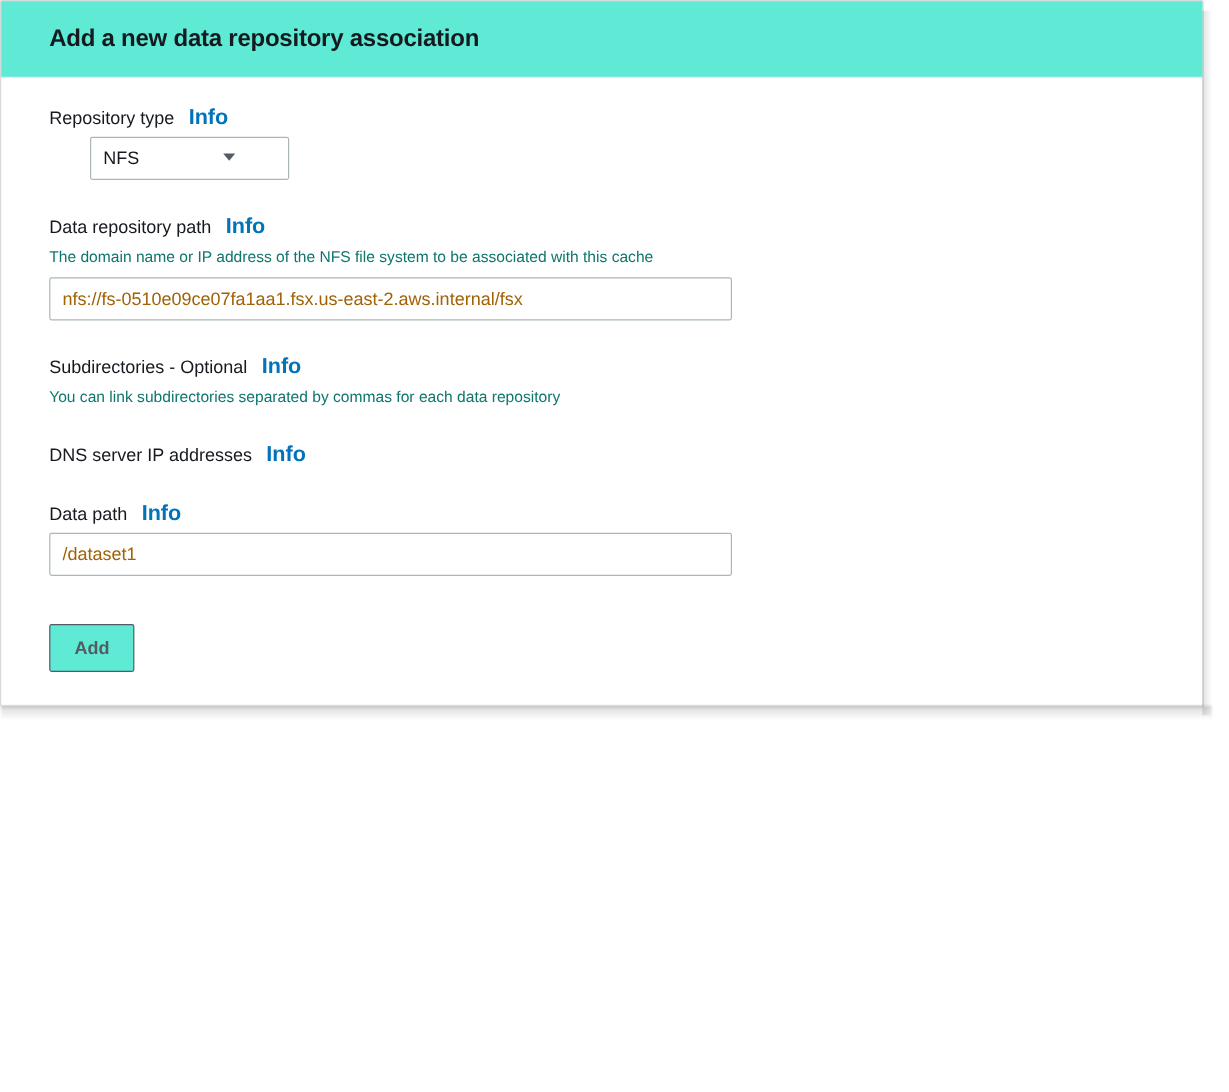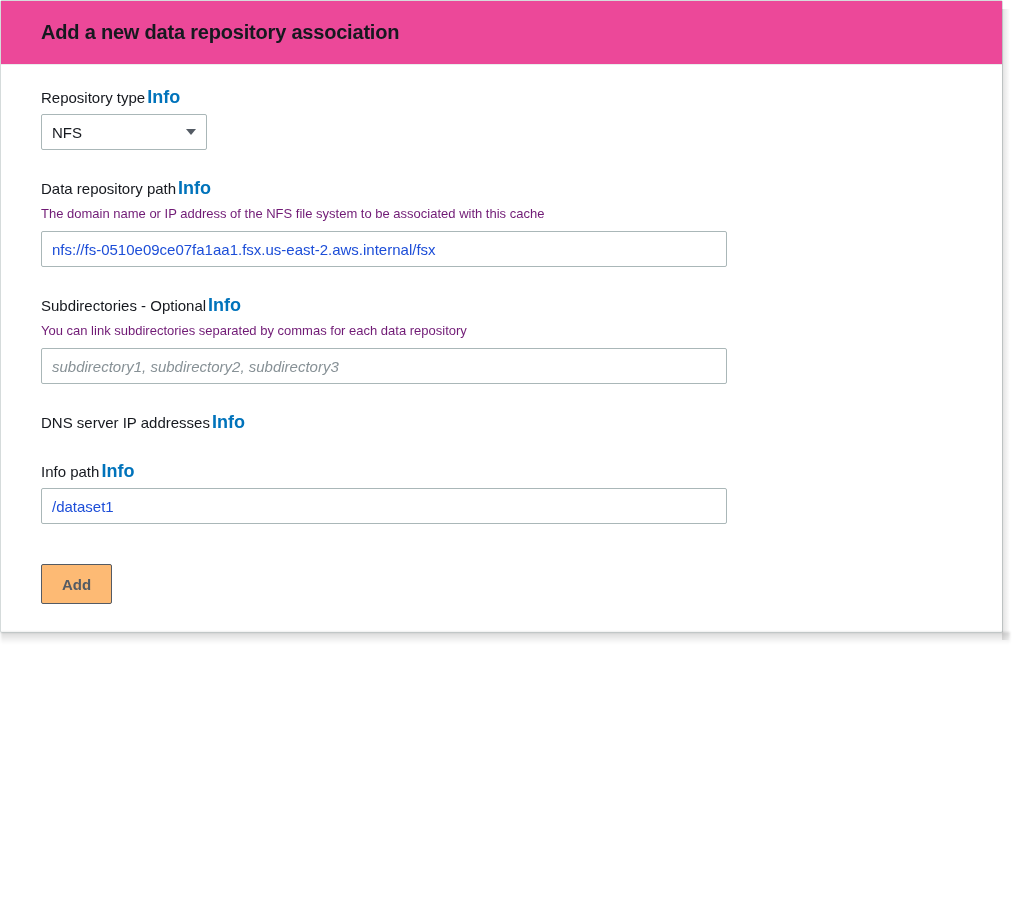--- a/index.html
+++ b/index.html
@@ -20,112 +20,113 @@
       border-radius: 2px;
       background: #fff;
       margin: 0 12px 0 0;
       box-shadow: 0 1px 1px rgba(0,0,0,0.05);
       position: relative;
       width: 1003px;
     }
     .header-section {
       padding: 20px 40px 20px 40px;
       border-bottom: 1px solid #eaeded;
-      background: #ec4899;
+      background: #5eead4;
     }
     .header-title {
       font-size: 20px;
       font-weight: 700;
       color: #16191f;
       letter-spacing: -0.2px;
     }
     .body-section {
       padding: 22px 40px 28px 40px;
     }
     .field-group {
       margin-bottom: 28px;
     }
     .field-group:last-of-type {
       margin-bottom: 0;
     }
     .label-row {
       display: flex;
       align-items: baseline;
-      gap: 2px;
+      gap: 12px;
       margin-bottom: 6px;
     }
     .field-label {
       font-size: 15px;
       font-weight: 400;
       color: #16191f;
     }
     .info-link {
       font-size: 18px;
       font-weight: 700;
       color: #0073bb;
       cursor: pointer;
       text-decoration: none;
     }
     .help-text {
       font-size: 13px;
-      color: #701a75;
+      color: #0f766e;
       margin-bottom: 8px;
       line-height: 1.4;
     }
     .select-wrap {
       position: relative;
       display: inline-block;
       width: 166px;
     }
     .select-input {
       width: 100%;
       height: 36px;
       padding: 6px 30px 6px 10px;
       font-size: 15px;
       color: #16191f;
       border: 1px solid #aab7b8;
       border-radius: 2px;
       background: #fff;
       appearance: none;
       -webkit-appearance: none;
       cursor: pointer;
+      margin-left: 34px;
     }
     .select-caret {
       position: absolute;
       right: 10px;
       top: 50%;
       transform: translateY(-50%);
       pointer-events: none;
       color: #545b64;
     }
     .text-input {
-      width: 686px;
+      width: 569px;
       height: 36px;
       padding: 6px 10px;
       font-size: 15px;
-      color: #1d4ed8;
+      color: #a16207;
       border: 1px solid #aab7b8;
       border-radius: 2px;
       background: #fff;
     }
     .text-input::placeholder {
       color: #879196;
       font-style: italic;
     }
     .dns-stack .text-input + .text-input {
       margin-top: 36px;
     }
     .add-btn {
       margin-top: 40px;
       padding: 8px 20px;
       height: 40px;
       font-size: 15px;
       font-weight: 700;
       color: #545b64;
-      background: #fdba74;
+      background: #5eead4;
       border: 1px solid #545b64;
       border-radius: 2px;
       cursor: pointer;
     }
     
     .container::after {
       content: "";
       position: absolute;
       right: -8px;
       top: 8px;
@@ -184,35 +185,34 @@
       <input type="text" class="text-input" value="nfs://fs-0510e09ce07fa1aa1.fsx.us-east-2.aws.internal/fsx" style="">
     </div>
 
     
     <div class="field-group">
       <div class="label-row">
         <span class="field-label">Subdirectories - Optional</span>
         <a class="info-link">Info</a>
       </div>
       <div class="help-text">You can link subdirectories separated by commas for each data repository</div>
-      <input type="text" class="text-input" placeholder="subdirectory1, subdirectory2, subdirectory3" style="">
     </div>
 
     
     <div class="field-group">
       <div class="label-row">
         <span class="field-label">DNS server IP addresses</span>
         <a class="info-link">Info</a>
       </div>
     </div>
 
     
     <div class="field-group">
       <div class="label-row">
-        <span class="field-label">Info path</span>
+        <span class="field-label">Data path</span>
         <a class="info-link">Info</a>
       </div>
       <input type="text" class="text-input" value="/dataset1" style="">
     </div>
 
     <button class="add-btn">Add</button>
 
   </div>
 
   <div class="bottom-shadow"></div>

